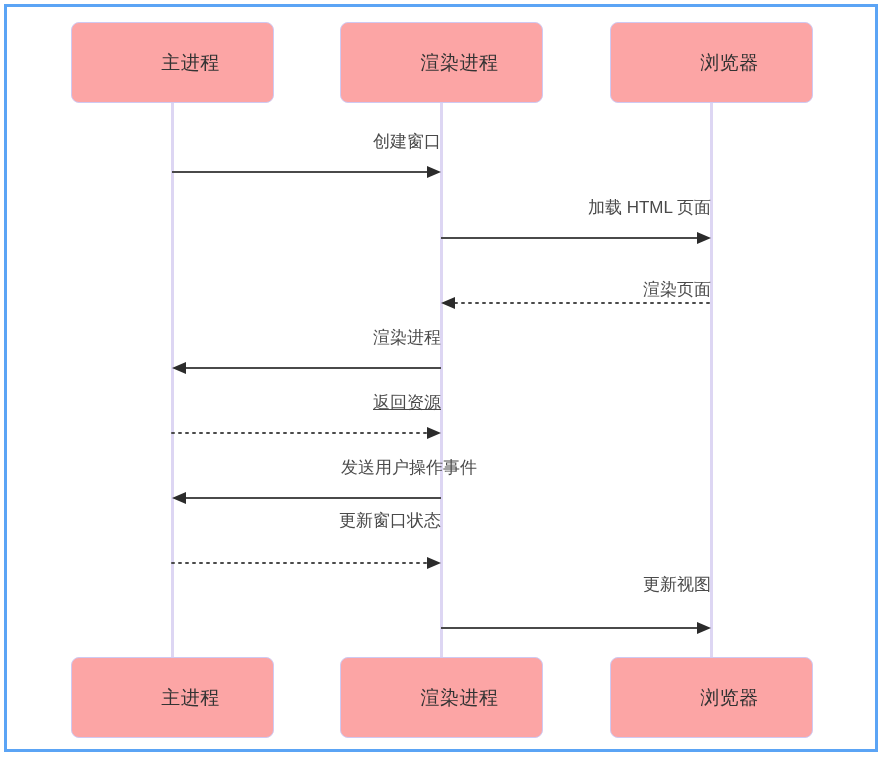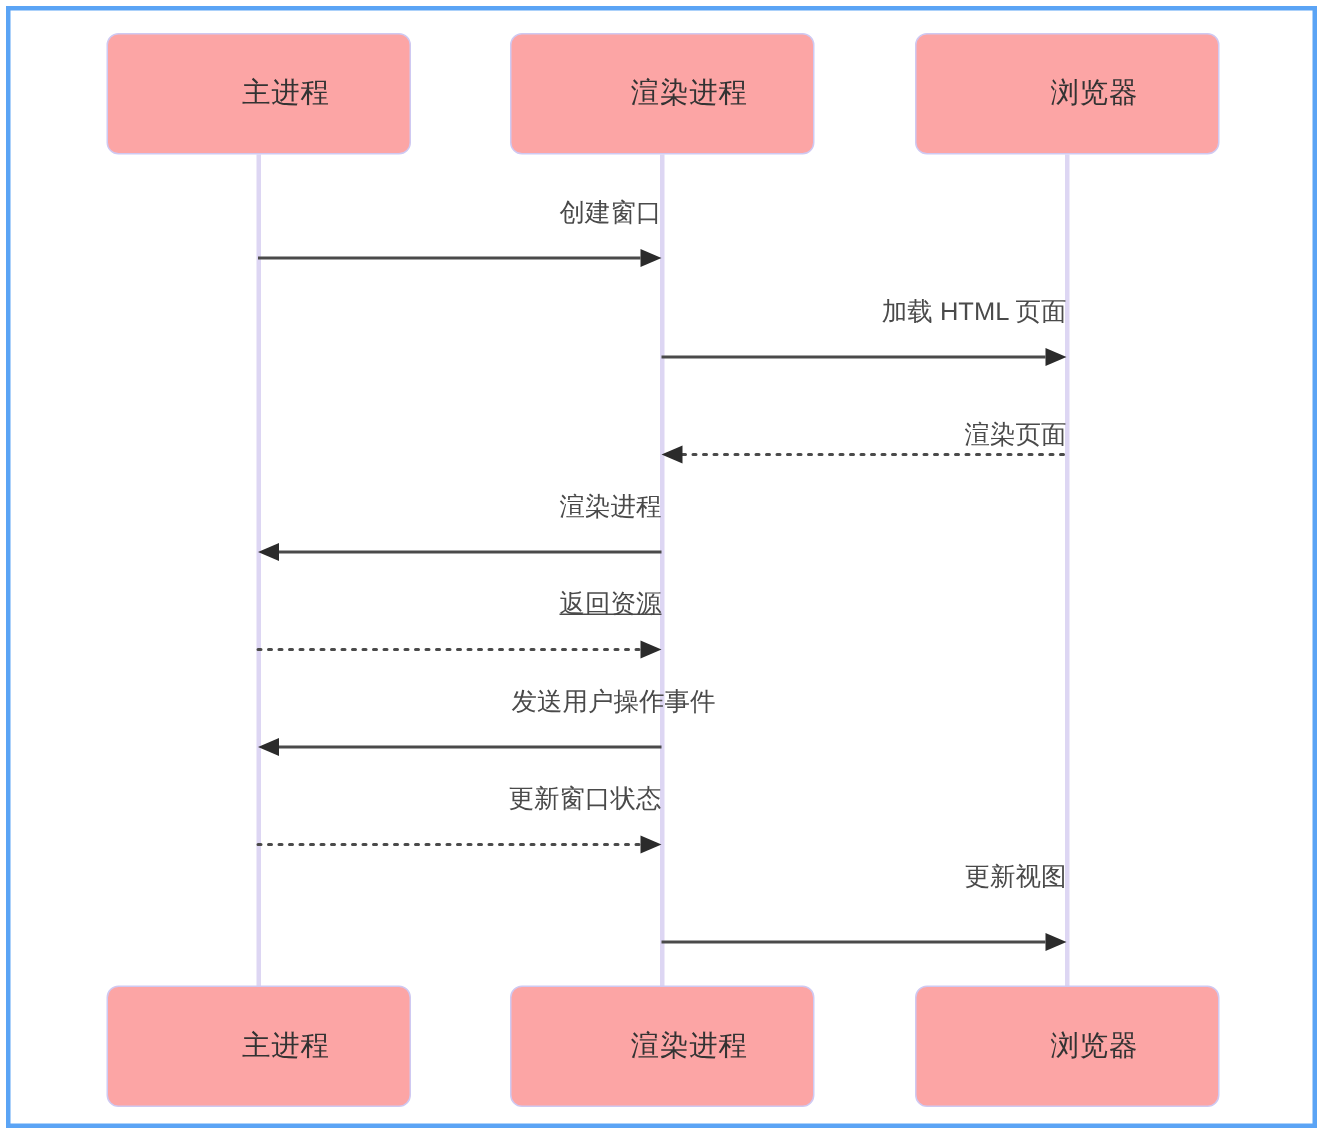--- a/index.html
+++ b/index.html
@@ -136,21 +136,21 @@
     <svg class="msg-svg" style="left:172px; top:492px;" width="269" height="12">
       <line x1="14" y1="6" x2="269" y2="6" stroke="#4a4a4a" stroke-width="2"></line>
       <polygon points="14,0 0,6 14,12" fill="#2b2b2b"></polygon>
     </svg>
     <div class="msg-label" style="left:172px; top:459px; width:269px;margin-left:36px;">发送用户操作事件</div>
 
     <svg class="msg-svg" style="left:172px; top:557px;" width="269" height="12">
       <line x1="0" y1="6" x2="255" y2="6" stroke="#4a4a4a" stroke-width="2" stroke-dasharray="2,5" stroke-linecap="round"></line>
       <polygon points="255,0 269,6 255,12" fill="#2b2b2b"></polygon>
     </svg>
-    <div class="msg-label" style="left:172px; top:524px; width:269px;">更新窗口状态</div>
+    <div class="msg-label" style="left:172px; top:512px; width:269px;">更新窗口状态</div>
 
     <svg class="msg-svg" style="left:441px; top:622px;" width="270" height="12">
       <line x1="0" y1="6" x2="256" y2="6" stroke="#4a4a4a" stroke-width="2"></line>
       <polygon points="256,0 270,6 256,12" fill="#2b2b2b"></polygon>
     </svg>
     <div class="msg-label" style="left:441px; top:576px; width:270px;">更新视图</div>
 
   </div>
 
   <div id="frame"></div>

